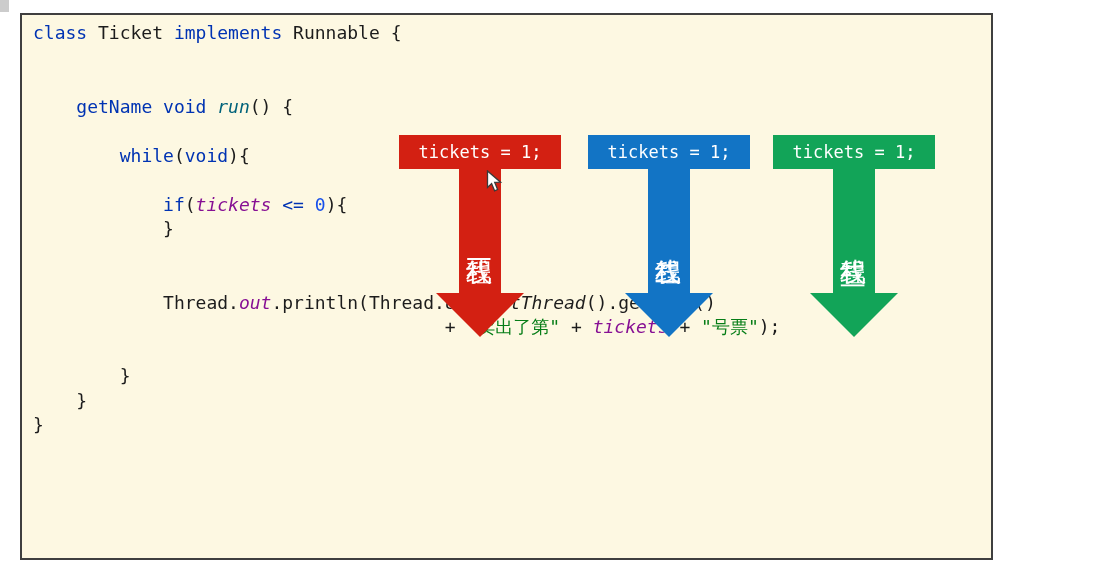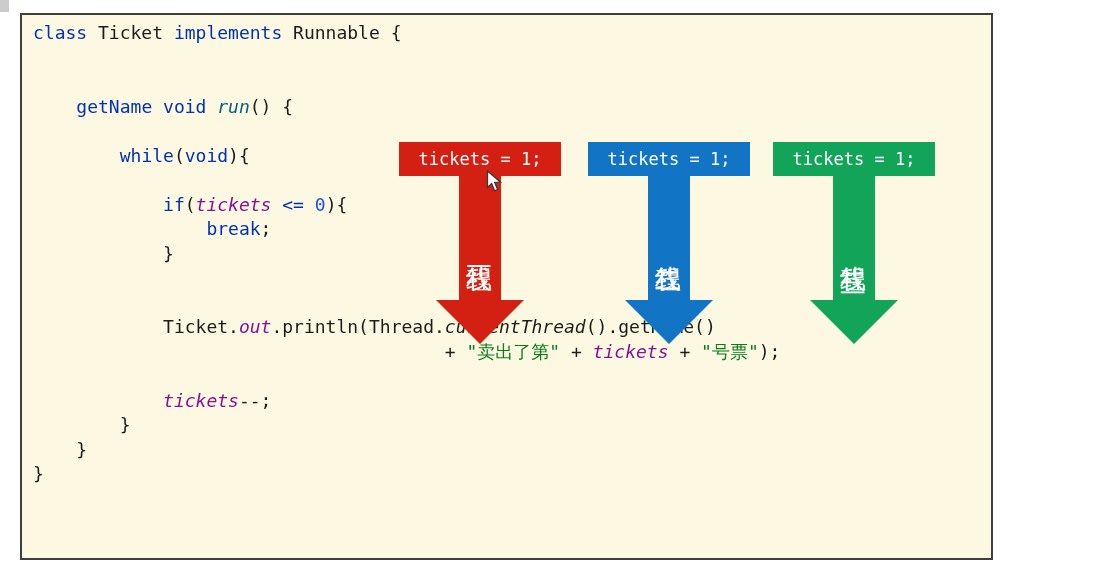--- a/index.html
+++ b/index.html
@@ -23,21 +23,21 @@
   .code .line{white-space:pre;height:24.5px;}
   .tk-k{color:var(--kw,#0033b3);}
   .tk-n{color:var(--num,#1750eb);}
   .tk-f{color:var(--fld,#871094);font-style:italic;}
   .tk-a{color:var(--ann,#9e880d);}
   .tk-m{color:var(--mth,#00627a);font-style:italic;}
   .tk-s{color:var(--str,#067d17);}
   .tk-i{color:var(--plain,#1c1c1c);font-style:italic;}
   .tk-p{color:var(--plain,#1c1c1c);}
   
-  .arrow{position:absolute;top:142px;width:162px;height:202px;}
+  .arrow{position:absolute;top:135px;width:162px;height:202px;}
   .arrow-0{left:399px;}
   .arrow-1{left:588px;}
   .arrow-2{left:773px;}
   .arrow-header{
     position:absolute;left:0;top:0;width:162px;height:34px;
     color:#ffffff;font-size:17px;line-height:34px;text-align:center;
     font-family:"DejaVu Sans Mono", monospace;
   }
   .arrow-stem{
     position:absolute;left:calc(50% - 21px);top:33px;width:42px;height:125px;
@@ -65,28 +65,26 @@
   <div class="code-panel">
     <div class="code" id="code">
         <div class="line"><span class="tk-k">class</span><span class="tk-p"> Ticket </span><span class="tk-k">implements</span><span class="tk-p"> Runnable {</span></div>
         <div class="line"> </div>
         <div class="line"> </div>
         <div class="line"><span class="tk-p">    </span><span class="tk-k">getName</span><span class="tk-p"> </span><span class="tk-k">void</span><span class="tk-p"> </span><span class="tk-m">run</span><span class="tk-p">() {</span></div>
         <div class="line"> </div>
         <div class="line"><span class="tk-p">        </span><span class="tk-k">while</span><span class="tk-p">(</span><span class="tk-k">void</span><span class="tk-p">){</span></div>
         <div class="line"> </div>
         <div class="line"><span class="tk-p">            </span><span class="tk-k">if</span><span class="tk-p">(</span><span class="tk-f">tickets</span><span class="tk-p"> </span><span class="tk-k">&lt;=</span><span class="tk-p"> </span><span class="tk-n">0</span><span class="tk-p">){</span></div>
-        <div class="line"><span class="tk-p">                </span><span class="tk-k">break</span><span class="tk-p">;</span></div>
         <div class="line"><span class="tk-p">            }</span></div>
         <div class="line"> </div>
         <div class="line"> </div>
-        <div class="line"><span class="tk-p">            Ticket.</span><span class="tk-f">out</span><span class="tk-p">.println(Thread.</span><span class="tk-i">currentThread</span><span class="tk-p">().getName()</span></div>
+        <div class="line"><span class="tk-p">            Thread.</span><span class="tk-f">out</span><span class="tk-p">.println(Thread.</span><span class="tk-i">currentThread</span><span class="tk-p">().getName()</span></div>
         <div class="line"><span class="tk-p">                                      + </span><span class="tk-s">"卖出了第"</span><span class="tk-p"> + </span><span class="tk-f">tickets</span><span class="tk-p"> + </span><span class="tk-s">"号票"</span><span class="tk-p">);</span></div>
         <div class="line"> </div>
-        <div class="line"><span class="tk-p">            </span><span class="tk-f">tickets</span><span class="tk-p">--;</span></div>
         <div class="line"><span class="tk-p">        }</span></div>
         <div class="line"><span class="tk-p">    }</span></div>
         <div class="line"><span class="tk-p">}</span></div>
       </div>
   </div>
 
   <div class="arrow arrow-0">
     <div class="arrow-header" style="background: rgb(211, 32, 18);">tickets = 1;</div>
     <div class="arrow-stem" style="background: rgb(211, 32, 18);">
       <span class="arrow-vtext">线程一</span>

